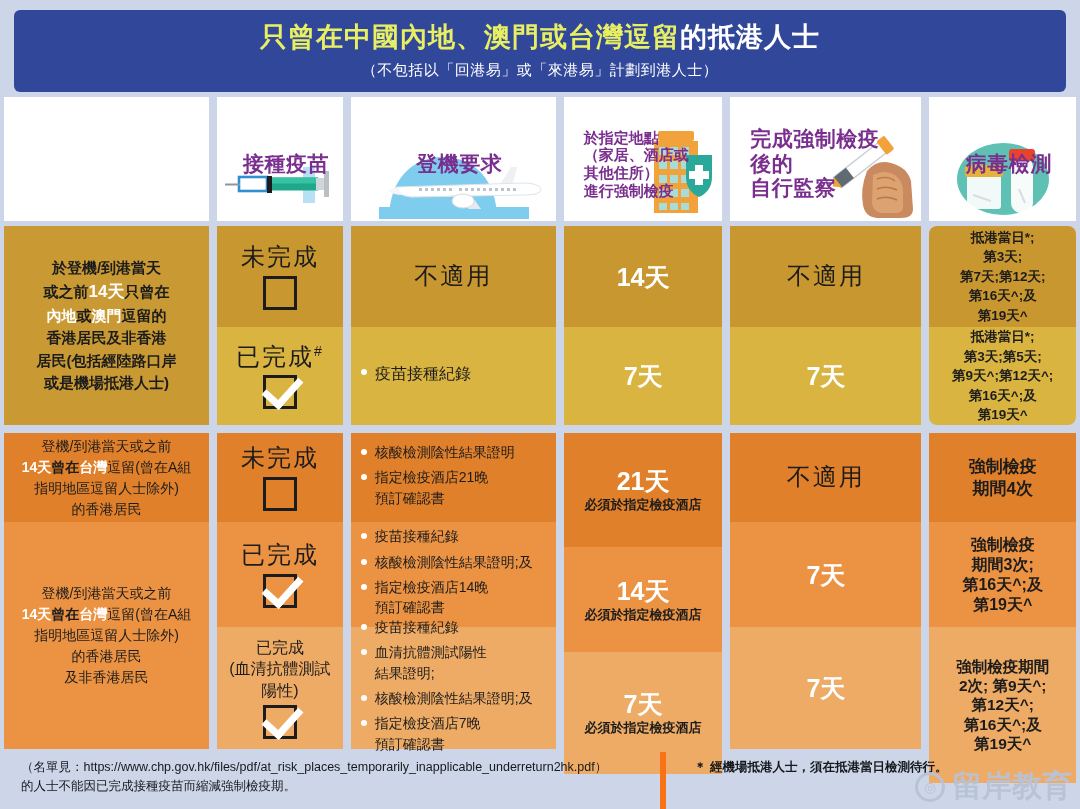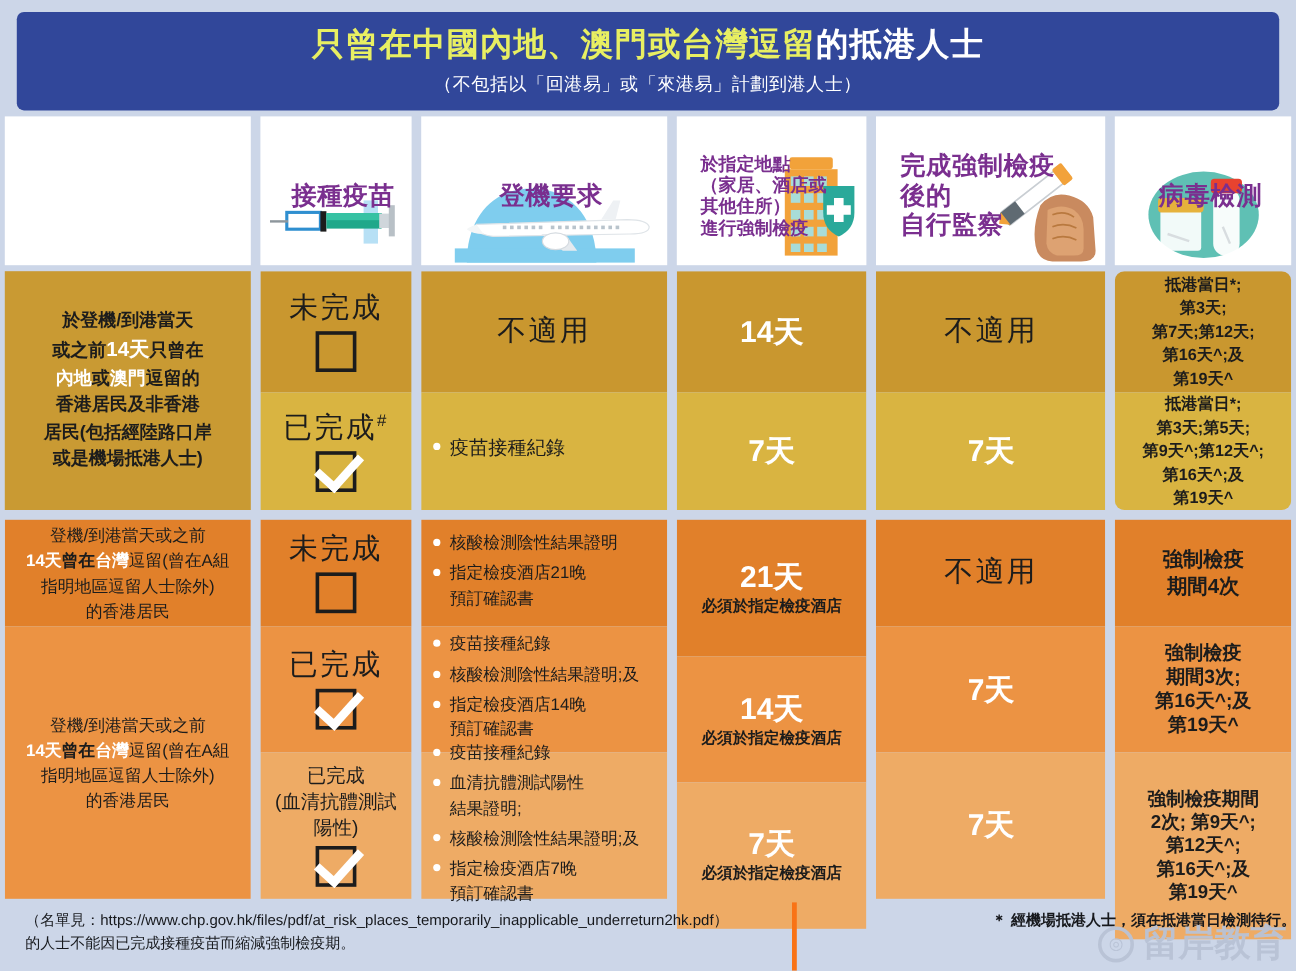--- a/index.html
+++ b/index.html
@@ -83,21 +83,21 @@
 
   ul.blist { list-style: none; margin: 0; padding: 0; }
   ul.blist li { position: relative; padding-left: 14px; font-size: 14px; line-height: 1.45;
                 margin-bottom: 5px; color: #1c1c1c; }
   ul.blist li::before { content: ""; position: absolute; left: 0; top: 7px; width: 6px; height: 6px;
                         border-radius: 50%; background: #ffffff; }
 
   
   .footer { position: absolute; left: 0; top: 752px; width: 1080px; height: 57px; display: flex; }
   .foot-left { width: 660px; padding: 6px 0 0 10px; }
-  .foot-right { flex: 1; padding: 6px 0 0 28px; border-left: 4px solid #f97316; position: relative; text-align: right; }
+  .foot-right { flex: 1; padding: 6px 0 0 28px; border-left: 6px solid #f97316; position: relative; }
   .foot-line { font-size: 12.5px; color: #16181c; line-height: 1.55; }
   .watermark { position: absolute; right: 8px; top: 14px; display: flex; align-items: center;
                gap: 7px; color: #b9c3d6; font-size: 30px; font-weight: bold; opacity: .95; }
   .wb-circle { width: 30px; height: 30px; border-radius: 50%; border: 3px solid #b9c3d6;
                display: flex; align-items: center; justify-content: center; font-size: 14px; }
 </style>
 </head>
 <body>
 
 <div id="page">
@@ -325,20 +325,21 @@
             <div>指明地區逗留人士除外)</div>
             <div>的香港居民</div>
           </div>
         </div>
         <div class="dc bg-or-m txt-dark" style="height:227px;">
           <div class="sml2" style="text-align:center;">
             <div>登機/到港當天或之前</div>
             <div><span class="wh b">14天</span><span class="b">曾在</span><span class="wh b">台灣</span><span>逗留(曾在A組</span></div>
             <div>指明地區逗留人士除外)</div>
             <div>的香港居民</div>
+            <div>及非香港居民</div>
           </div>
         </div>
       </div>
 
       <div class="cell c1" style="margin-bottom:0;">
         <div class="dc bg-or-d txt-dark" style="height:89px;">
           <div class="label-lg">未完成</div>
           <div class="chk"></div>
         </div>
         <div class="dc bg-or-m txt-dark" style="height:105px;">

